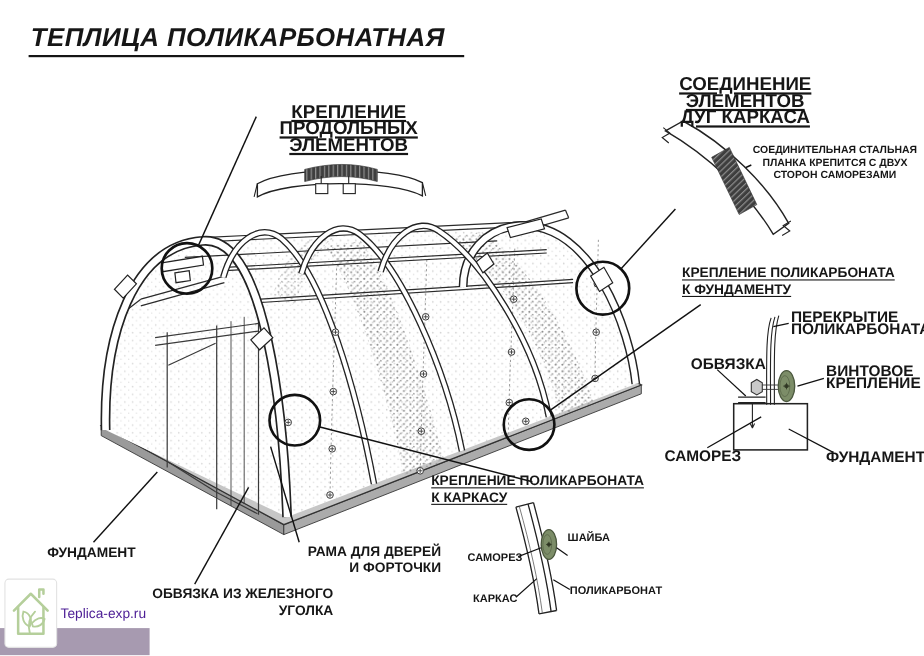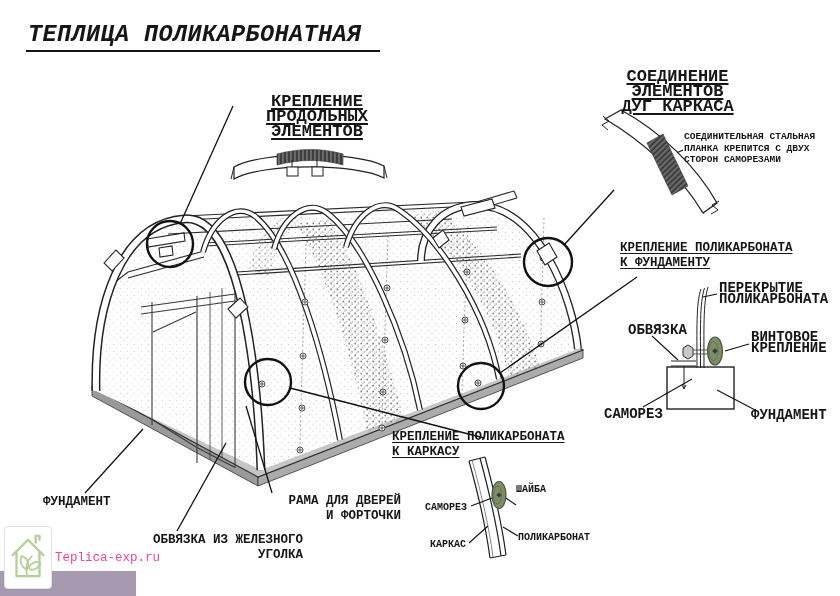--- a/index.html
+++ b/index.html
@@ -1,34 +1,34 @@
 <!DOCTYPE html>
 <html><head>
 <meta charset="utf-8">
 <style>
   html,body{margin:0;padding:0;background:#fff;}
   .page{position:relative;width:840px;height:596px;background:#fff;overflow:hidden;
-        font-family:Liberation Mono, monospace;color:#1a1a1a;}
+        font-family:Liberation Sans, sans-serif;color:#1a1a1a;}
   .abs{position:absolute;}
   .lbl{position:absolute;font-weight:bold;color:#161616;white-space:pre-line;}
   .page-title{font-size:23.5px;font-style:italic;letter-spacing:.4px;
       border-bottom:2.5px solid #151515;padding:0 18px 2px 2px;display:inline-block;}
   .sec{font-size:17px;line-height:15px;text-align:center;
       text-decoration:underline;text-underline-offset:2px;text-decoration-thickness:1.5px;}
   .sec-sm{font-size:12.5px;line-height:15px;text-align:left;
       text-decoration:underline;text-underline-offset:2px;text-decoration-thickness:1.4px;}
-  .note{font-size:9.5px;line-height:11.5px;text-align:left;}
+  .note{font-size:9.5px;line-height:11.5px;text-align:center;}
   .mini{font-size:14px;line-height:11px;}
   .mini2{font-size:10px;line-height:11px;}
   .big{font-size:12.5px;line-height:15px;}
   .center{text-align:right;}
   .wm-band{position:absolute;left:0;top:571px;width:136px;height:25px;background:#a79ab0;}
   .wm-logo{position:absolute;left:4px;top:526px;width:48px;height:63px;background:#fff;
       border:1px solid #e2e2e2;border-radius:4px;box-sizing:border-box;}
-  .wm-text{position:absolute;left:55px;top:551px;font-size:12.5px;color:#ec4899;font-weight:normal;}
+  .wm-text{position:absolute;left:55px;top:551px;font-size:12.5px;color:#4c1d95;font-weight:normal;}
   svg{display:block;}
 </style>
 </head>
 <body>
 
 <div class="page">
 
   <svg class="abs" style="left:0;top:0" width="840" height="596" viewBox="0 0 840 596">
     <defs>
       <pattern id="stip" width="7" height="7" patternUnits="userSpaceOnUse">

